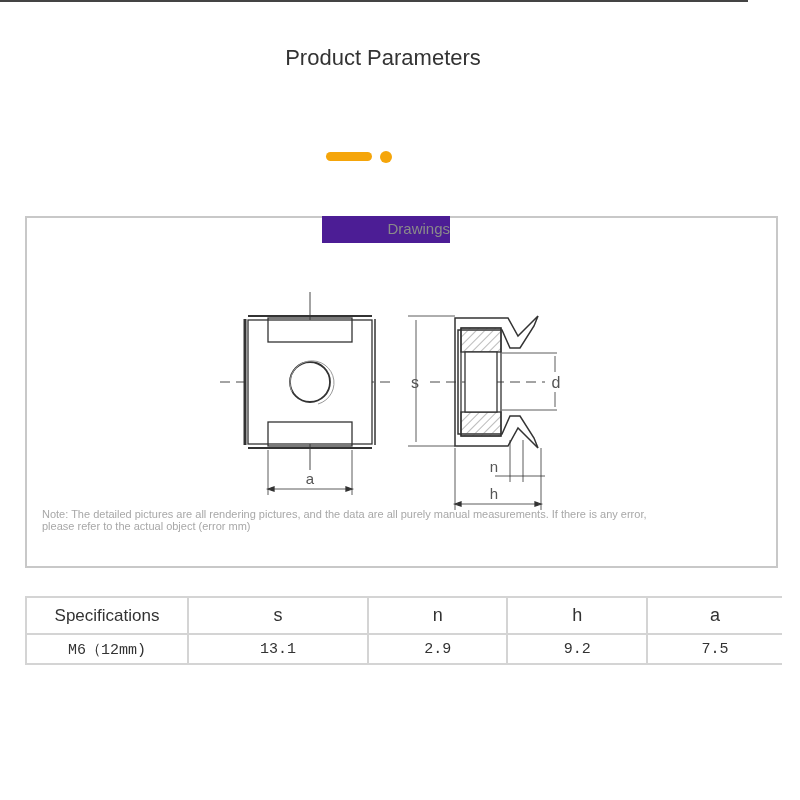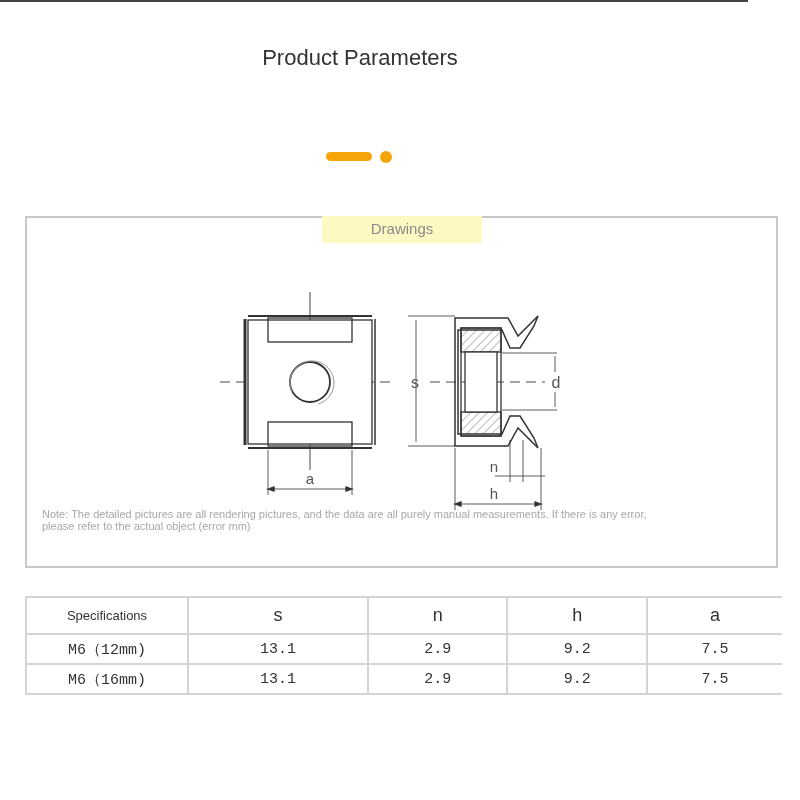--- a/index.html
+++ b/index.html
@@ -1,29 +1,29 @@
 <!DOCTYPE html>
 <html><head>
 <meta charset="utf-8">
 <style>
   html, body { margin:0; padding:0; }
   body { width:800px; height:800px; background:#ffffff; position:relative; overflow:hidden; font-family:"Liberation Sans", sans-serif; }
   .top-rule { position:absolute; left:0; top:0; width:748px; height:2px; background:#444444; }
-  .title { position:absolute; left:0; width:720px; top:45px; text-align:center; font-size:22px; color:#333333; }
+  .title { position:absolute; left:0; width:720px; top:45px; text-align:center; font-size:22px; color:#333333;padding-left:23px; }
   .accent { position:absolute; top:152px; }
   .accent-bar { position:absolute; left:326px; width:46px; height:9px; border-radius:5px; }
   .accent-dot { position:absolute; left:380px; top:-1px; width:12px; height:12px; border-radius:50%; }
   .draw-box { position:absolute; left:25px; top:216px; width:753px; height:352px; border:2px solid #c8c8c8; border-top-color:#c8c8c8; box-sizing:border-box; }
-  .draw-tab { position:absolute; left:322px; top:216px; width:160px; height:27px; background:#fef9c3; color:#8a8a8a; font-size:15px; text-align:center; line-height:26px; }
+  .draw-tab { position:absolute; left:322px; top:216px; width:128px; height:27px; background:#4c1d95; color:#8a8a8a; font-size:15px; text-align:right; line-height:26px; }
   .drawing-svg { position:absolute; left:200px; top:280px; }
   .note { position:absolute; left:42px; top:508px; width:720px; font-size:11px; color:#a8a8a8; line-height:12px; }
   table.spec { position:absolute; left:25px; top:596px; border-collapse:collapse; width:757px; }
   table.spec td, table.spec th { border:2px solid #d4d4d4; text-align:center; color:#333; font-weight:normal; }
   table.spec th { height:33px; font-size:18px; }
-  table.spec th.first { font-size:13px;margin-left:13px; }
+  table.spec th.first { font-size:17px;margin-left:13px; }
   table.spec td { height:26px; font-size:15px;font-family:Liberation Mono, monospace; }
   table.spec tr > :last-child { border-right:none; }
 </style>
 </head>
 <body>
 
 <div class="top-rule"></div>
 
 <div class="title">Product Parameters</div>
 
@@ -115,21 +115,14 @@
     <th>h</th>
     <th>a</th>
   </tr>
   <tr>
     <td>M6（12mm)</td>
     <td>13.1</td>
     <td>2.9</td>
     <td>9.2</td>
     <td>7.5</td>
   </tr>
-  <tr>
-    <td>M6（16mm)</td>
-    <td>13.1</td>
-    <td>2.9</td>
-    <td>9.2</td>
-    <td>7.5</td>
-  </tr>
 </tbody>
   </table>
 
 </body></html>

